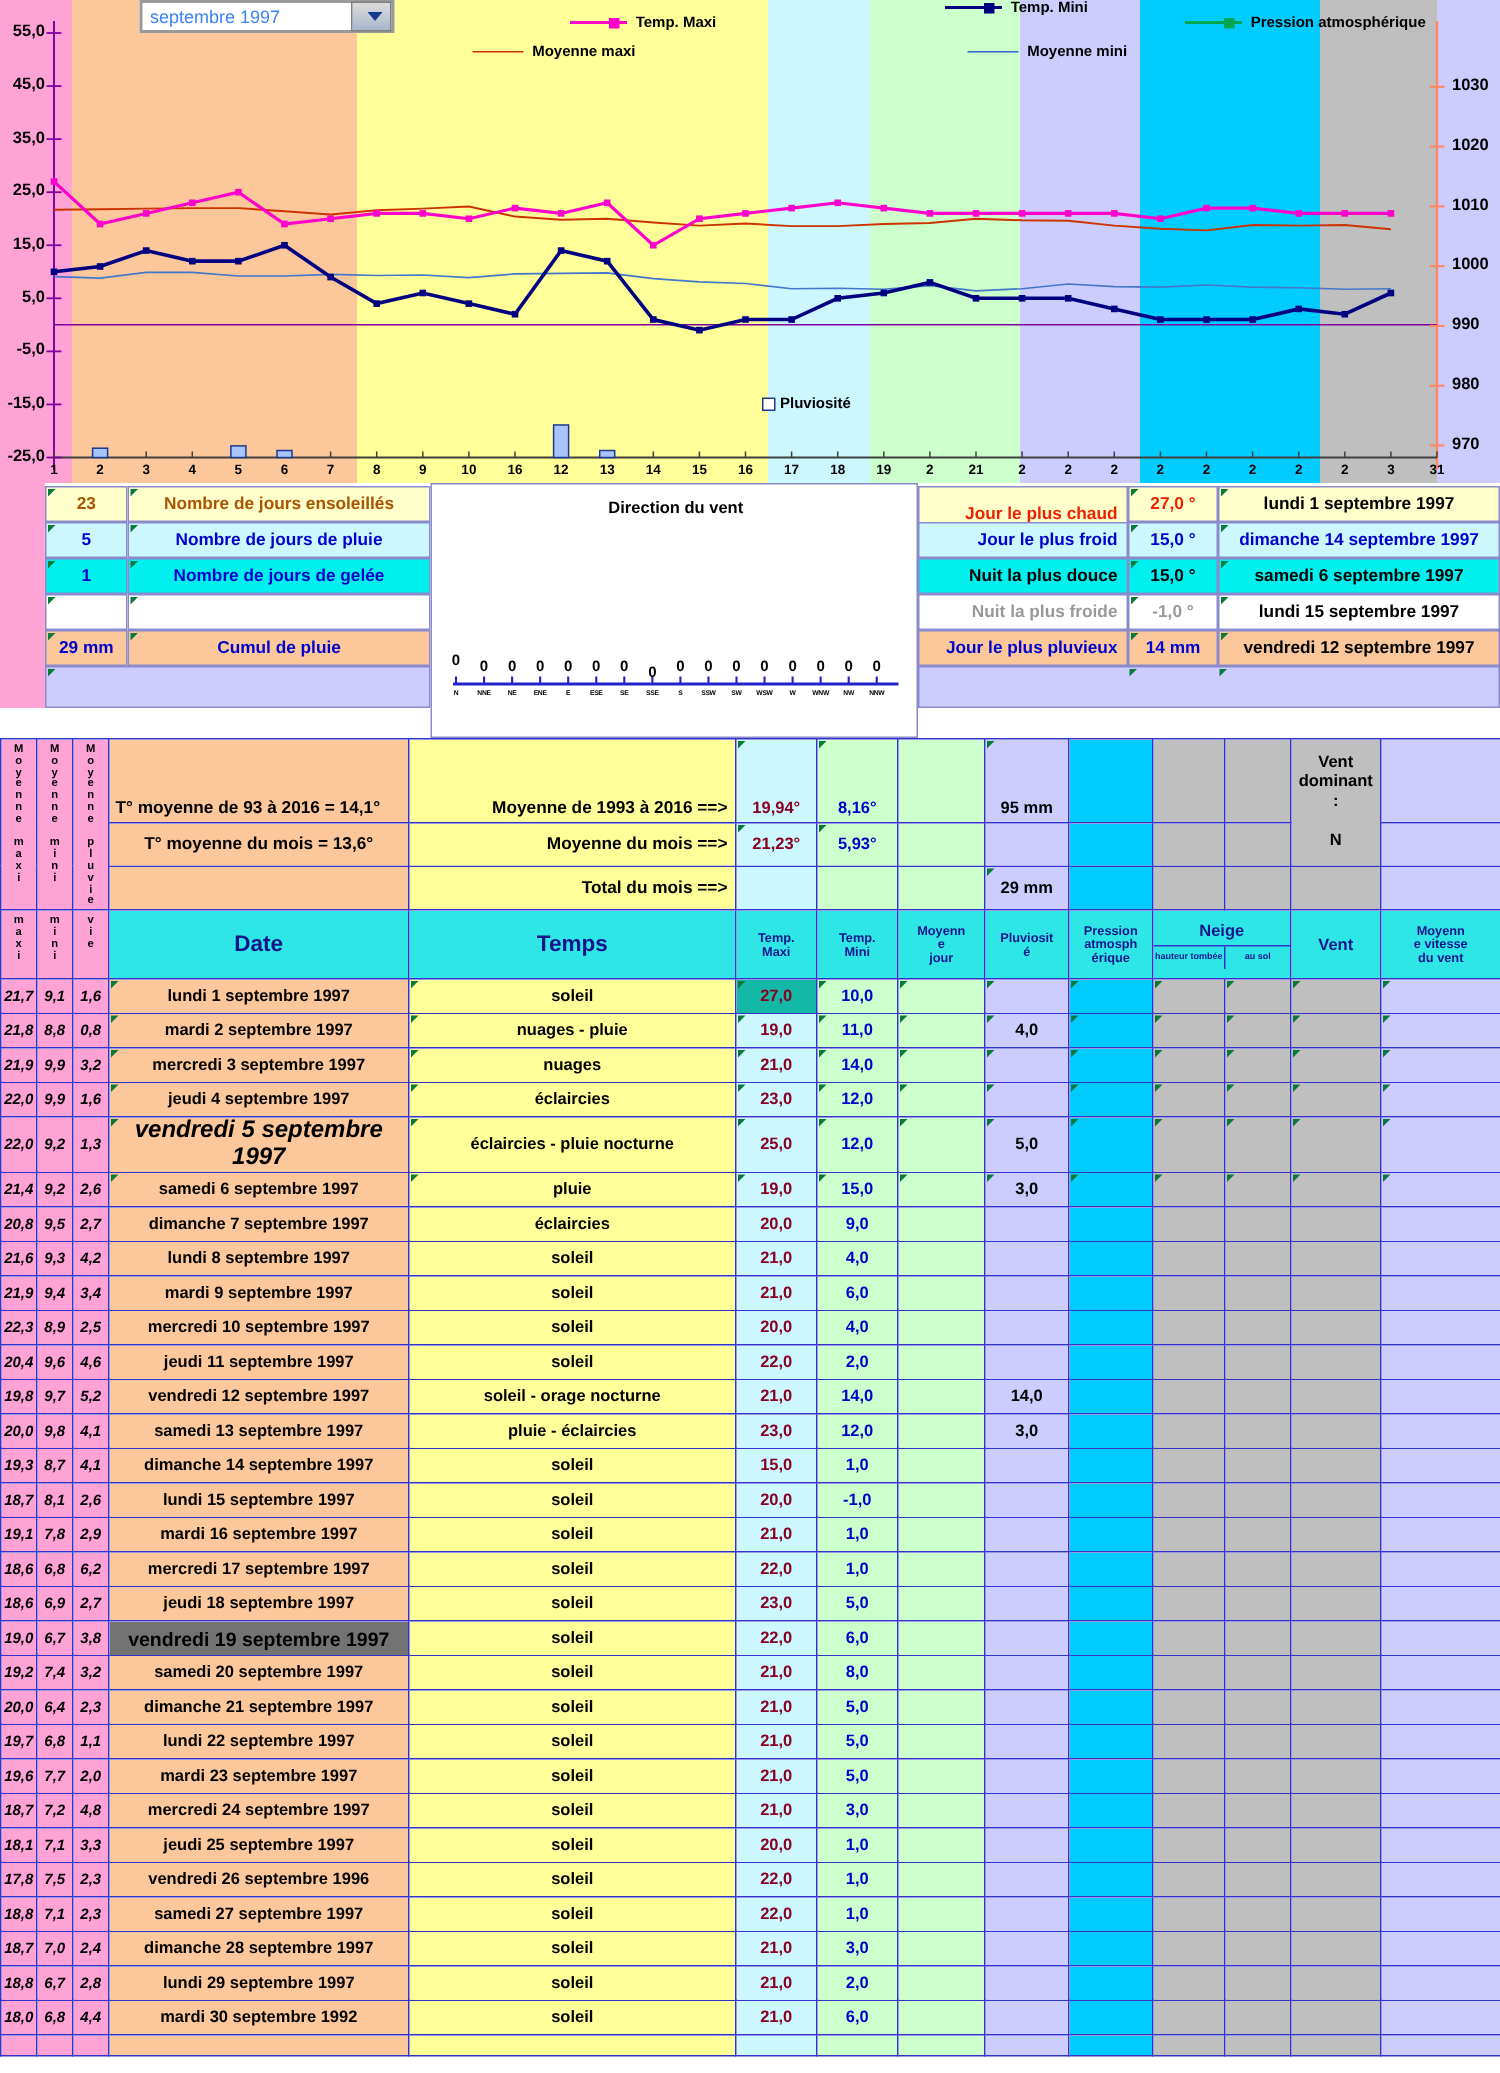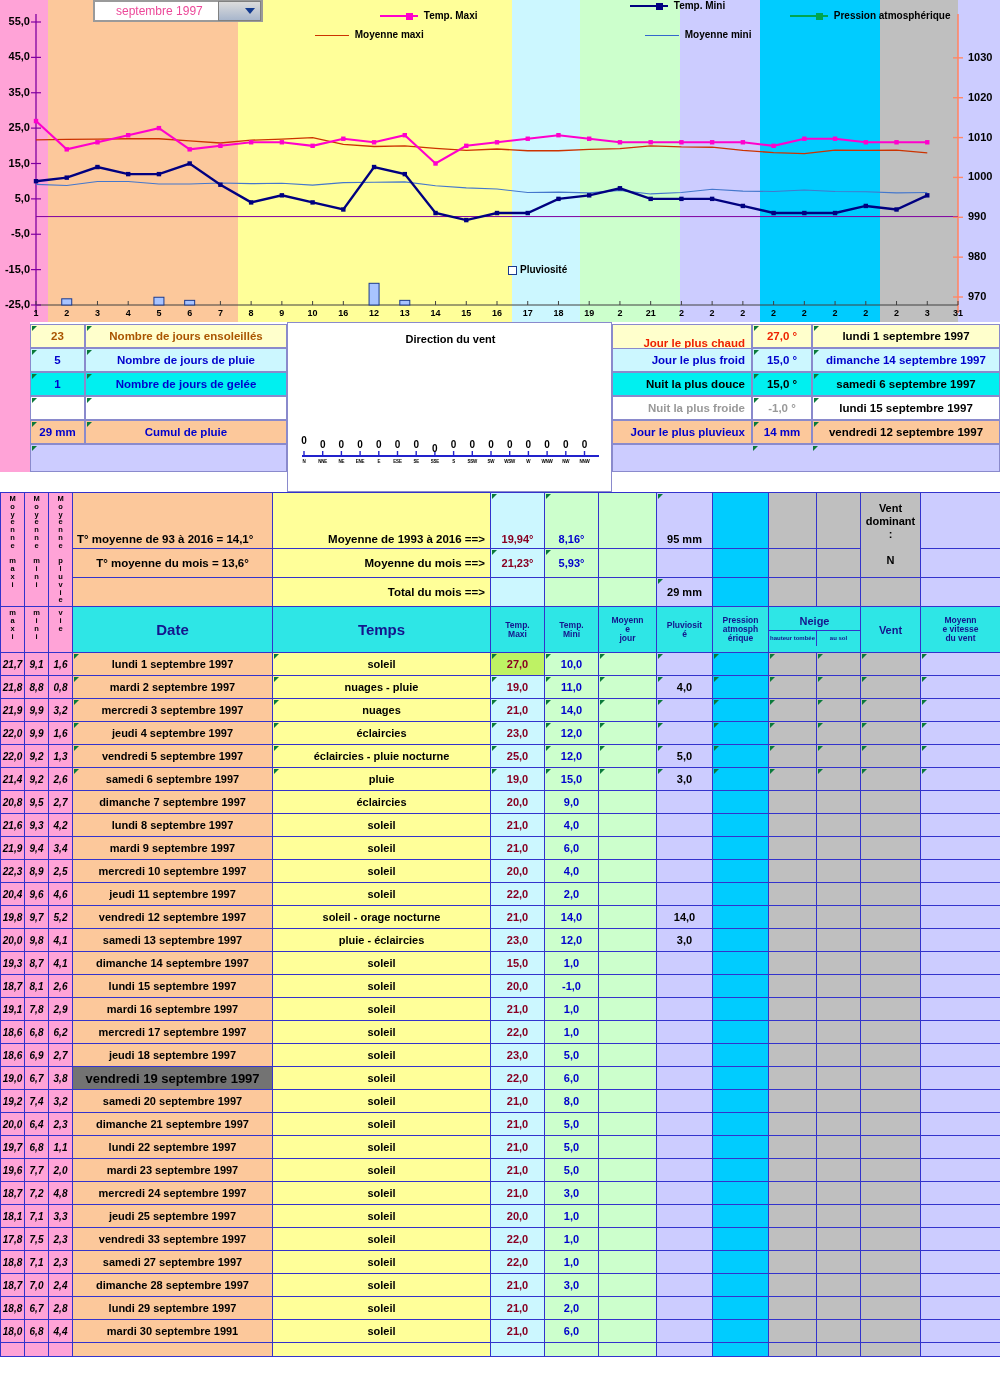--- a/index.html
+++ b/index.html
@@ -15,21 +15,21 @@
   .ylab-left{text-align:right;width:42px;}
   .ylab-right{text-align:left;width:44px;color:#000;}
   .xlab{position:absolute;font-size:9px;font-weight:bold;color:#000;text-align:center;width:20px;}
 
   .legend-item{position:absolute;font-size:10px;font-weight:bold;color:#000;white-space:nowrap;}
   .lg-line{display:inline-block;width:26px;height:0;border-top:2px solid #000;vertical-align:middle;margin-right:3px;}
   .lg-mark{display:inline-block;width:7px;height:7px;vertical-align:middle;margin:0 -3px;}
 
   .combo{position:absolute;left:93px;top:0px;width:170px;height:22px;border:2px solid #9a9a9a;background:#fff;
          box-sizing:border-box;font-size:12px;display:flex;align-items:center;}
-  .combo span{padding-left:21px;color:#ec4899;}
+  .combo span{padding-left:5px;color:#3b82f6;}
   .combo .arrowbox{margin-left:auto;width:20px;height:18px;background:linear-gradient(#dcdcdc,#a8b6cc);
         border:1px solid #808080;display:flex;align-items:center;justify-content:center;}
   .combo .arrowbox i{width:0;height:0;border-left:5px solid transparent;border-right:5px solid transparent;border-top:6px solid #123a8f;display:block;}
 
   
   #summary{position:absolute;left:0;top:322px;width:1000px;height:170px;}
   .sumcell{position:absolute;box-sizing:border-box;border:1px solid #8a8acc;font-size:11.5px;font-weight:bold;
            display:flex;align-items:center;}
   .cmark{position:absolute;left:1px;top:1px;width:0;height:0;border-left:5px solid #0a7a3a;border-bottom:5px solid transparent;}
   .ctr{justify-content:center;}
@@ -436,21 +436,21 @@
           </td>
           <td class="hdr" style="font-size: 11px; height: 46px;">Vent</td>
           <td class="hdr sm" style="height: 46px;">Moyenn<br>e vitesse<br>du vent</td>
         </tr>
         <tr>
           <td class="mval">21,7</td>
           <td class="mval">9,1</td>
           <td class="mval">1,6</td>
           <td style="background: rgb(252, 200, 155); color: rgb(0, 0, 0); font-size: 11px;"><span class="cmark"></span>lundi 1 septembre 1997</td>
           <td style="background: rgb(255, 255, 153); color: rgb(0, 0, 0); font-size: 11px;"><span class="cmark"></span>soleil</td>
-          <td style="background: #bef264; color: rgb(136, 0, 34);"><span class="cmark"></span>27,0</td>
+          <td style="background: #14b8a6; color: rgb(136, 0, 34);"><span class="cmark"></span>27,0</td>
           <td style="background: rgb(204, 255, 204); color: rgb(0, 0, 204);"><span class="cmark"></span>10,0</td>
           <td style="background: rgb(204, 255, 204);">
             <span class="cmark"></span>
           </td>
           <td style="background: rgb(204, 204, 255); color: rgb(0, 0, 0);">
             <span class="cmark"></span>
           </td>
           <td style="background: rgb(0, 204, 255);">
             <span class="cmark"></span>
           </td>
@@ -552,21 +552,21 @@
             <span class="cmark"></span>
           </td>
           <td style="background: rgb(204, 204, 255);">
             <span class="cmark"></span>
           </td>
         </tr>
         <tr>
           <td class="mval">22,0</td>
           <td class="mval">9,2</td>
           <td class="mval">1,3</td>
-          <td style="background: rgb(252, 200, 155); color: rgb(0, 0, 0); font-size: 11px;"><span class="cmark"></span>vendredi 5 septembre 1997</td>
+          <td style="background: rgb(252, 200, 155); color: rgb(0, 0, 0); font-size: 16px; font-style: italic;"><span class="cmark"></span>vendredi 5 septembre 1997</td>
           <td style="background: rgb(255, 255, 153); color: rgb(0, 0, 0); font-size: 11px;"><span class="cmark"></span>éclaircies - pluie nocturne</td>
           <td style="background: rgb(204, 247, 255); color: rgb(136, 0, 34);"><span class="cmark"></span>25,0</td>
           <td style="background: rgb(204, 255, 204); color: rgb(0, 0, 204);"><span class="cmark"></span>12,0</td>
           <td style="background: rgb(204, 255, 204);">
             <span class="cmark"></span>
           </td>
           <td style="background: rgb(204, 204, 255); color: rgb(0, 0, 0);"><span class="cmark"></span>5,0</td>
           <td style="background: rgb(0, 204, 255);">
             <span class="cmark"></span>
           </td>
@@ -912,21 +912,21 @@
           <td style="background: rgb(0, 204, 255);"></td>
           <td style="background: rgb(191, 191, 191);"></td>
           <td style="background: rgb(191, 191, 191);"></td>
           <td style="background: rgb(191, 191, 191);"></td>
           <td style="background: rgb(204, 204, 255);"></td>
         </tr>
         <tr>
           <td class="mval">17,8</td>
           <td class="mval">7,5</td>
           <td class="mval">2,3</td>
-          <td style="background: rgb(252, 200, 155); color: rgb(0, 0, 0); font-size: 11px;">vendredi 33 septembre 1997</td>
+          <td style="background: rgb(252, 200, 155); color: rgb(0, 0, 0); font-size: 11px;">vendredi 26 septembre 1996</td>
           <td style="background: rgb(255, 255, 153); color: rgb(0, 0, 0); font-size: 11px;">soleil</td>
           <td style="background: rgb(204, 247, 255); color: rgb(136, 0, 34);">22,0</td>
           <td style="background: rgb(204, 255, 204); color: rgb(0, 0, 204);">1,0</td>
           <td style="background: rgb(204, 255, 204);"></td>
           <td style="background: rgb(204, 204, 255); color: rgb(0, 0, 0);"></td>
           <td style="background: rgb(0, 204, 255);"></td>
           <td style="background: rgb(191, 191, 191);"></td>
           <td style="background: rgb(191, 191, 191);"></td>
           <td style="background: rgb(191, 191, 191);"></td>
           <td style="background: rgb(204, 204, 255);"></td>
@@ -976,21 +976,21 @@
           <td style="background: rgb(0, 204, 255);"></td>
           <td style="background: rgb(191, 191, 191);"></td>
           <td style="background: rgb(191, 191, 191);"></td>
           <td style="background: rgb(191, 191, 191);"></td>
           <td style="background: rgb(204, 204, 255);"></td>
         </tr>
         <tr>
           <td class="mval">18,0</td>
           <td class="mval">6,8</td>
           <td class="mval">4,4</td>
-          <td style="background: rgb(252, 200, 155); color: rgb(0, 0, 0); font-size: 11px;">mardi 30 septembre 1991</td>
+          <td style="background: rgb(252, 200, 155); color: rgb(0, 0, 0); font-size: 11px;">mardi 30 septembre 1992</td>
           <td style="background: rgb(255, 255, 153); color: rgb(0, 0, 0); font-size: 11px;">soleil</td>
           <td style="background: rgb(204, 247, 255); color: rgb(136, 0, 34);">21,0</td>
           <td style="background: rgb(204, 255, 204); color: rgb(0, 0, 204);">6,0</td>
           <td style="background: rgb(204, 255, 204);"></td>
           <td style="background: rgb(204, 204, 255); color: rgb(0, 0, 0);"></td>
           <td style="background: rgb(0, 204, 255);"></td>
           <td style="background: rgb(191, 191, 191);"></td>
           <td style="background: rgb(191, 191, 191);"></td>
           <td style="background: rgb(191, 191, 191);"></td>
           <td style="background: rgb(204, 204, 255);"></td>

